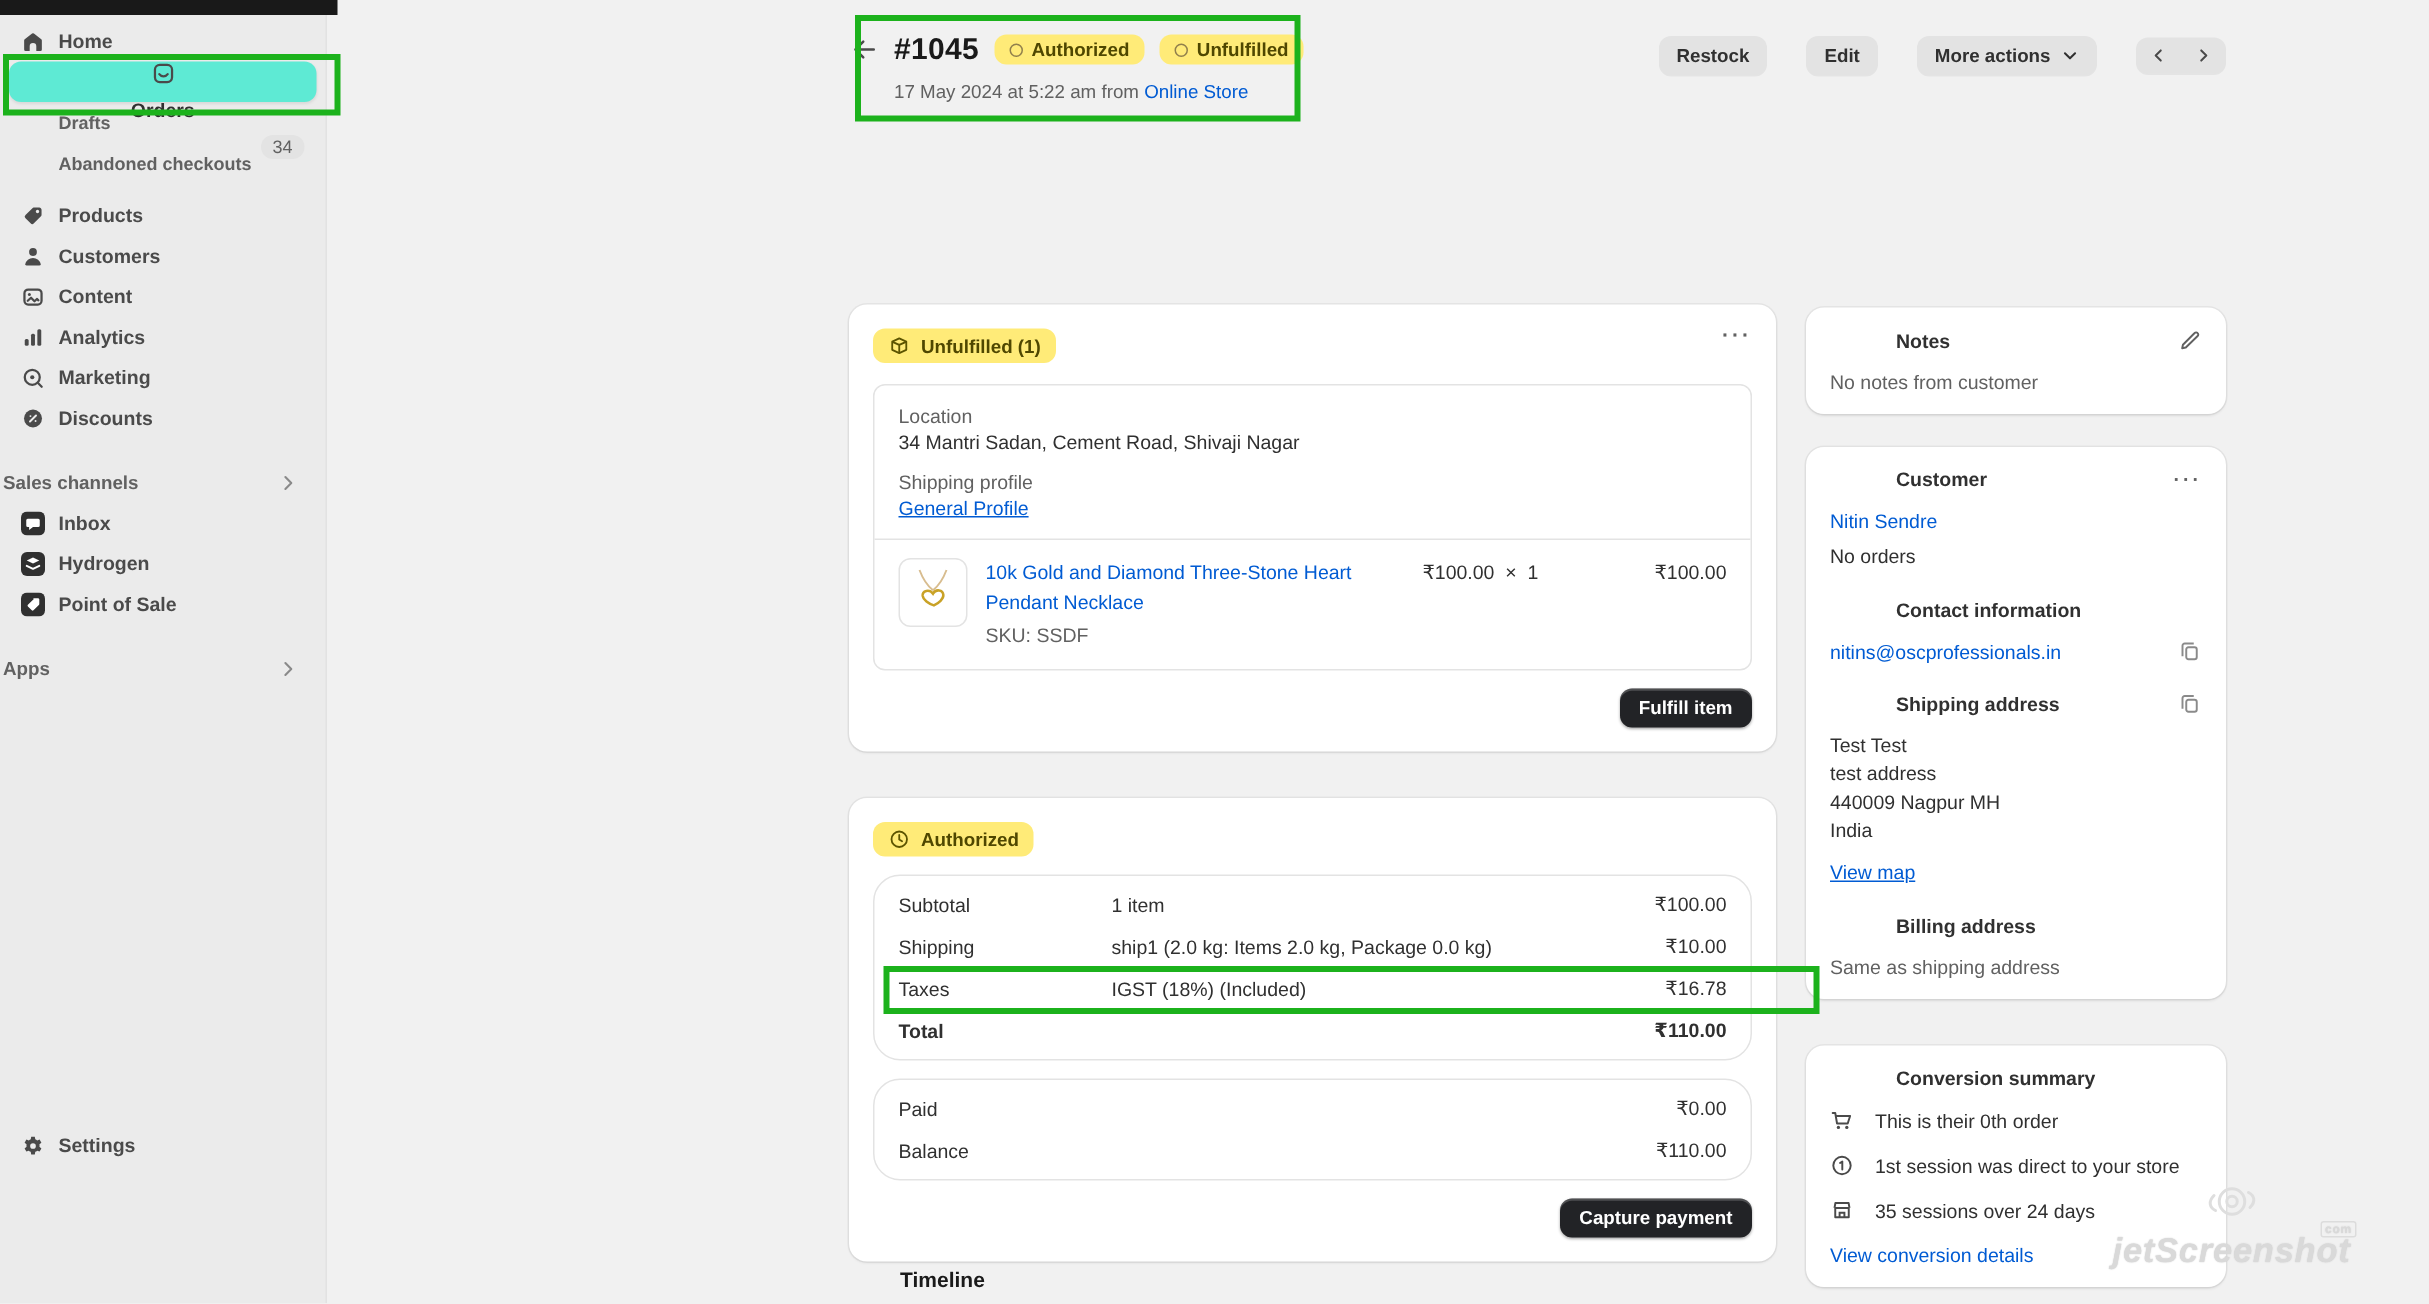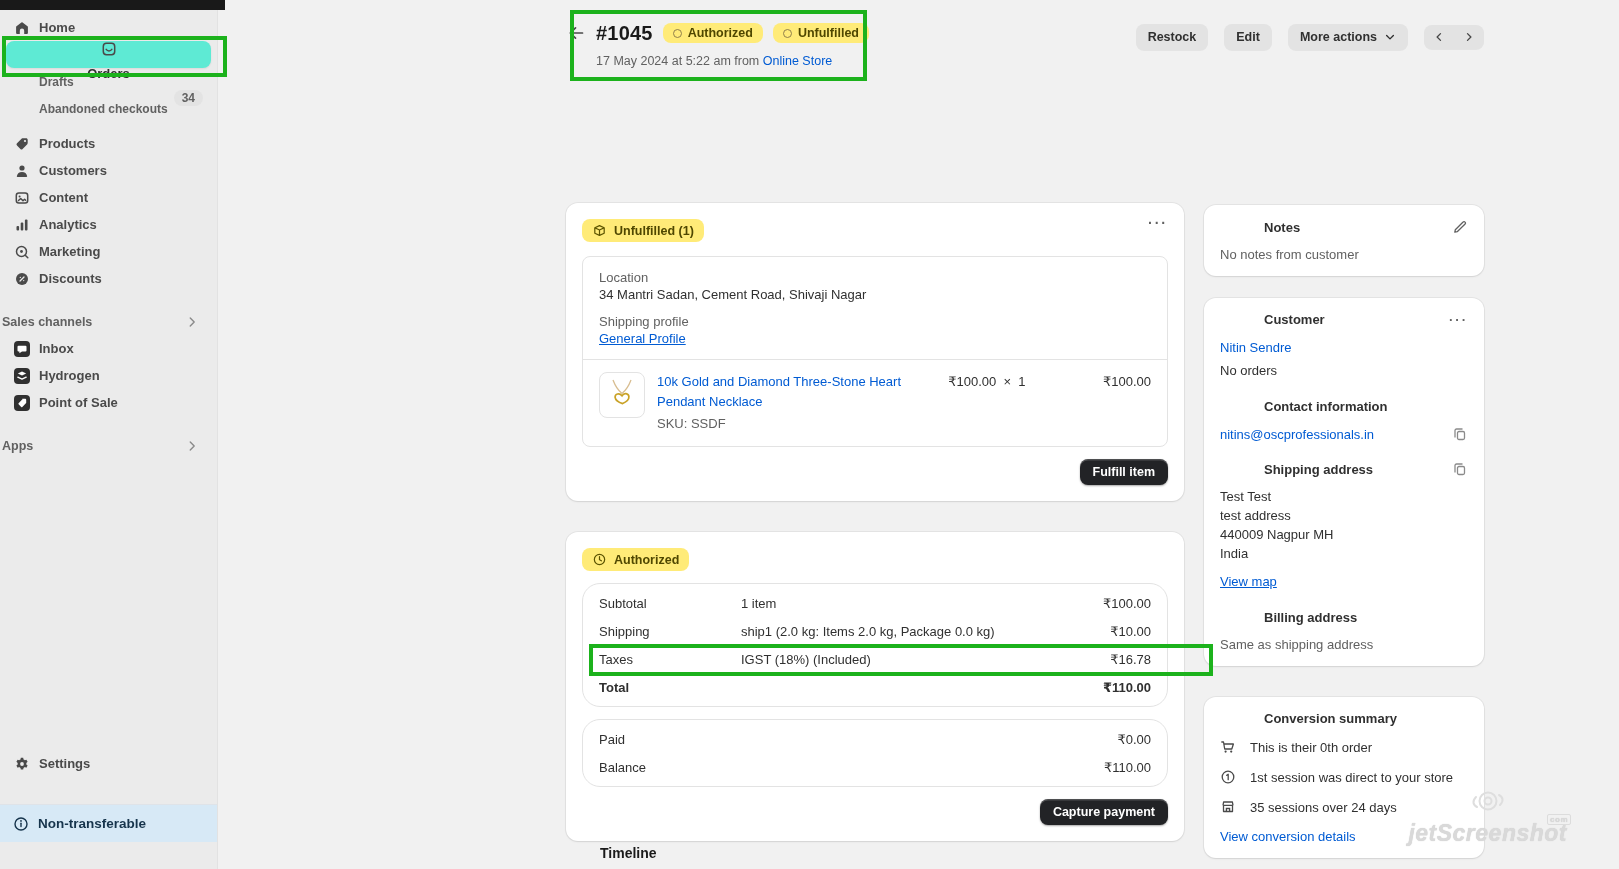--- a/index.html
+++ b/index.html
@@ -10,42 +10,42 @@
   .topstrip{position:absolute;left:0;top:0;width:225px;height:10px;background:#191919;z-index:6;}
   .sidebar{position:absolute;left:0;top:0;width:218px;height:869px;background:#ebebeb;
            border-right:1px solid #e2e2e2;box-sizing:border-box;padding-top:14px;z-index:2;}
   .nav-item{display:flex;align-items:center;gap:9px;height:27px;margin:0 6px;padding:0 8px;border-radius:8px;
             font-weight:bold;color:#4a4a4a;font-size:13px;cursor:default;}
   .nav-item .icon{width:16px;height:16px;flex:none;color:#4a4a4a;}
   .nav-item.selected{background:#5eead4;color:#303030;box-shadow:0 1px 2px rgba(0,0,0,.08);flex-direction:column;}
   .nav-sub{display:flex;align-items:center;height:27px;margin:0 6px;padding:0 8px 0 33px;border-radius:8px;
            color:#616161;font-weight:bold;font-size:12px;}
   .count-pill{margin-left:auto;background:#e3e3e3;border-radius:8px;padding:1px 8px;font-size:12px;
-              color:#616161;font-weight:bold;}
+              color:#616161;font-weight:normal;}
   .nav-head{display:flex;align-items:center;justify-content:space-between;height:27px;margin-top:16px;
             padding:0 18px 0 2px;color:#616161;font-weight:bold;font-size:12.5px;}
   .nav-head .icon{color:#8a8a8a}
   .gap8{height:8px}
   .settings-item{position:absolute;top:750px;left:0;right:0;}
   .dev-banner{position:absolute;left:0;top:804px;width:100%;height:38px;background:#d7e9f6;
               display:flex;align-items:center;gap:9px;padding:0 13px;box-sizing:border-box;
               color:#16344c;font-weight:bold;font-size:13.5px;border-top:1px solid #dfe3e8;}
   .dev-banner .icon{color:#16344c}
   
   .order-header{position:absolute;left:566px;top:18px;z-index:3;}
   .oh-row{display:flex;align-items:center;gap:10px;height:30px;}
   .back-arrow{width:20px;height:20px;color:#4a4a4a;cursor:pointer;}
   .order-no{font-size:20px;font-weight:bold;color:#1a1a1a;letter-spacing:.2px;}
   .badge-pill{display:inline-flex;align-items:center;gap:6px;background:#ffeb78;border-radius:8px;
               padding:3px 10px;font-size:12.5px;font-weight:bold;color:#4f4700;}
   .ring{width:9px;height:9px;border:1.5px solid #91804c;border-radius:50%;box-sizing:border-box;}
   .oh-date{margin:6px 0 0 30px;color:#616161;font-size:12.5px;}
   .link{color:#005bd3;text-decoration:none;cursor:pointer;}
   .link.u{text-decoration:underline;}
-  .actions{position:absolute;top:24px;right:135px;display:flex;gap:16px;align-items:center;z-index:3;justify-content:center;}
+  .actions{position:absolute;top:24px;right:135px;display:flex;gap:26px;align-items:center;z-index:3;justify-content:center;}
   .btn-gray{background:#e3e3e3;border:none;border-radius:8px;padding:6px 12px;font:inherit;font-size:12.5px;
             font-weight:bold;color:#303030;display:inline-flex;align-items:center;gap:7px;cursor:pointer;
             box-shadow:0 1px 0 rgba(0,0,0,.05);}
   .pager{display:flex;background:#e3e3e3;border-radius:8px;overflow:hidden;box-shadow:0 1px 0 rgba(0,0,0,.05);}
   .pager .pg{padding:6px 9px;color:#4a4a4a;cursor:pointer;display:flex;align-items:center;}
   
   .test-banner{position:absolute;left:566px;top:93px;width:618px;background:#fff;border-radius:12px;
                overflow:hidden;box-shadow:0 0 0 1px rgba(0,0,0,.05),0 1px 3px rgba(0,0,0,.12);}
   .tb-head{background:#ffb800;height:42px;display:flex;align-items:center;gap:9px;padding:0 16px;
            font-weight:bold;color:#332f04;}
@@ -250,30 +250,20 @@
         <span class="icon">
             <svg viewBox="0 0 16 16" fill="currentColor">
               <path d="M6.8 1.8h2.4l.3 1.7a4.8 4.8 0 0 1 1.3.8l1.6-.6 1.2 2.1-1.3 1.1a5 5 0 0 1 0 1.6l1.3 1.1-1.2 2.1-1.6-.6a4.8 4.8 0 0 1-1.3.8l-.3 1.7H6.8l-.3-1.7a4.8 4.8 0 0 1-1.3-.8l-1.6.6-1.2-2.1 1.3-1.1a5 5 0 0 1 0-1.6L2.4 5.8l1.2-2.1 1.6.6a4.8 4.8 0 0 1 1.3-.8z"></path>
               <circle cx="8" cy="8" r="1.9" fill="#ebebeb"></circle>
             </svg>
           </span>
         <span>Settings</span>
       </div>
     </div>
 
-    <div class="dev-banner">
-      <span class="icon" style="width:16px;height:16px">
-          <svg viewBox="0 0 16 16" fill="none" stroke="currentColor" stroke-width="1.4">
-            <circle cx="8" cy="8" r="6"></circle>
-            <path d="M8 7.2v3.4" stroke-linecap="round"></path>
-            <circle cx="8" cy="4.9" r="0.9" fill="currentColor" stroke="none"></circle>
-          </svg>
-        </span>
-      <span>Non-transferable</span>
-    </div>
   </aside>
 
   <div class="order-header">
     <div class="oh-row">
       <span class="back-arrow icon">
           <svg viewBox="0 0 20 20" fill="none" stroke="currentColor" stroke-width="1.7">
             <path d="M16.5 10H4.5M9.5 4.8 4.3 10l5.2 5.2" stroke-linecap="round" stroke-linejoin="round"></path>
           </svg>
         </span>
       <span class="order-no">#1045</span>

